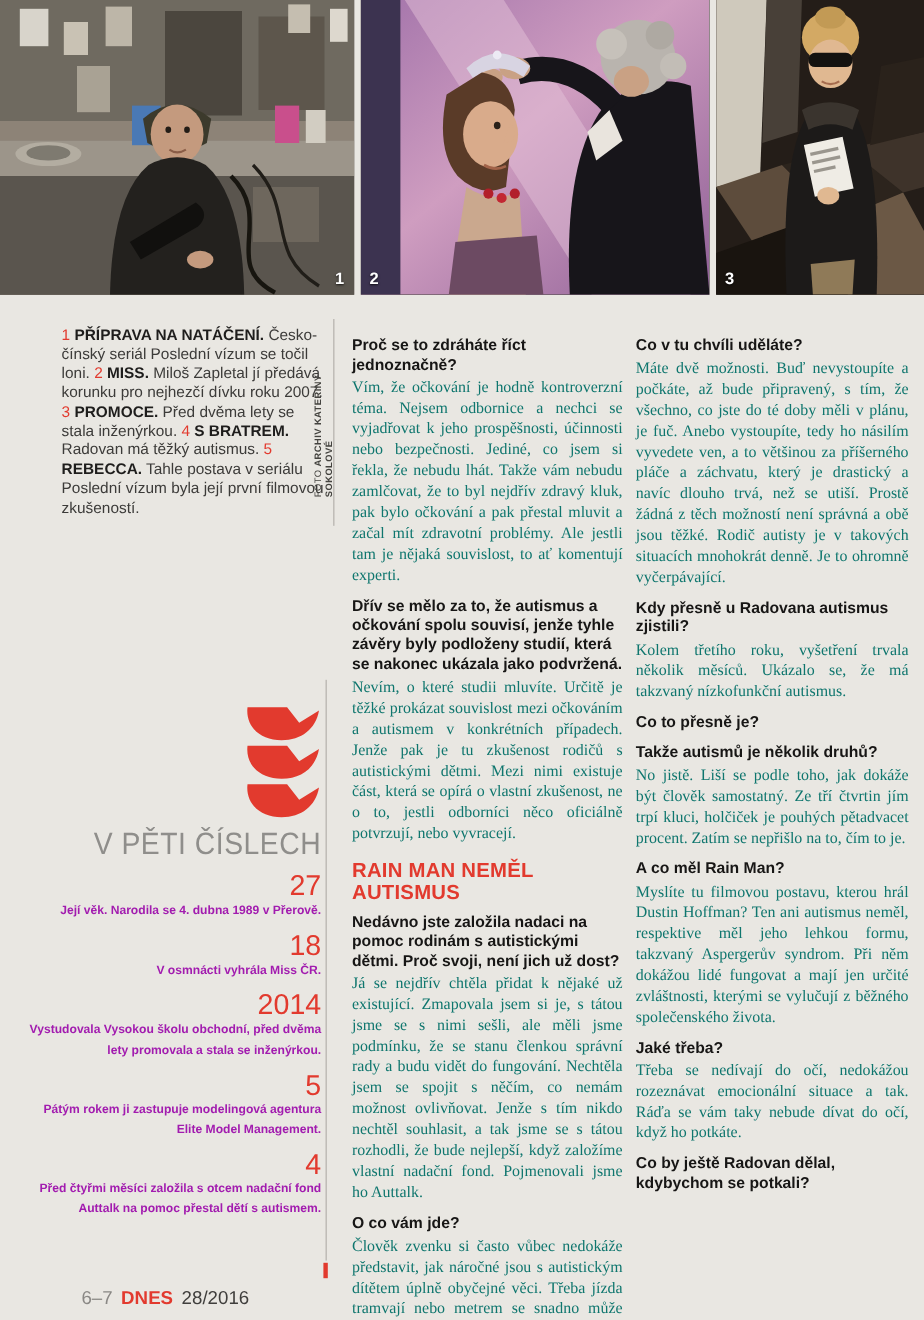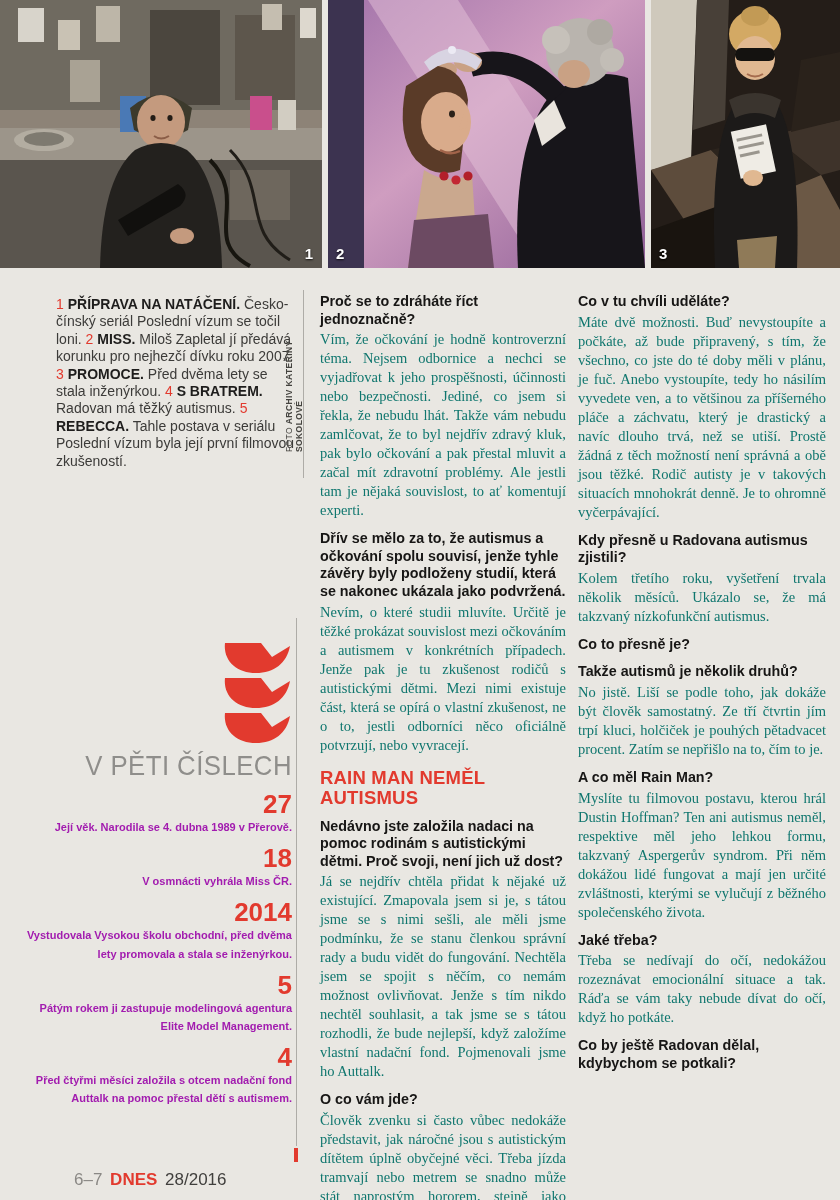--- a/index.html
+++ b/index.html
@@ -26,32 +26,32 @@
   
   .vline{position:absolute;width:1px;background:#aeaca7;}
   #vline-top{left:303px;top:290px;height:188px;}
   #vline-side{left:296px;top:618px;height:528px;}
   #red-tick{position:absolute;left:294px;top:1148px;width:4px;height:14px;background:#e23a2e;}
   
   .col{position:absolute;top:293px;}
   #col-middle{left:320px;width:246px;}
   #col-right{left:578px;width:248px;}
   .q{font-weight:bold;font-size:14.3px;line-height:17.6px;color:#171615;margin:10px 0 2px;}
-  .col > .q:first-child{margin-top:0;}
+  .col > .q:first-child{margin-top:13px;}
   .a{font-family:"Liberation Serif",serif;font-size:14.5px;line-height:19px;
      text-align:justify;color:#0f766e;}
   .section-heading{color:#e23a2e;font-weight:bold;font-size:18.5px;line-height:20px;
      margin:13px 0 8px;letter-spacing:.2px;}
   
   #sidebar{position:absolute;left:16px;top:640px;width:276px;text-align:right;}
   #sidebar-logo{display:inline-block;}
   #sidebar-heading{font-size:28px;color:#8f8e8b;letter-spacing:.5px;margin-top:2px;
      transform:scaleX(.92);transform-origin:right center;white-space:nowrap;}
   .stat{margin-top:9px;}
-  .stat-number{color:#e23a2e;font-weight:bold;font-size:26px;line-height:27px;}
+  .stat-number{color:#e23a2e;font-weight:normal;font-size:26px;line-height:27px;}
   .stat-text{font-weight:bold;font-size:11px;line-height:18.2px;color:#a21caf;}
   
   #footer{position:absolute;left:74px;top:1170px;font-size:17px;color:#8a8885;}
   #footer .brand{color:#e23a2e;font-weight:bold;margin:0 3px;text-align:center;}
   #footer .issue{color:#403f3d;}
 </style>
 </head>
 <body>
 
 <div id="page">

